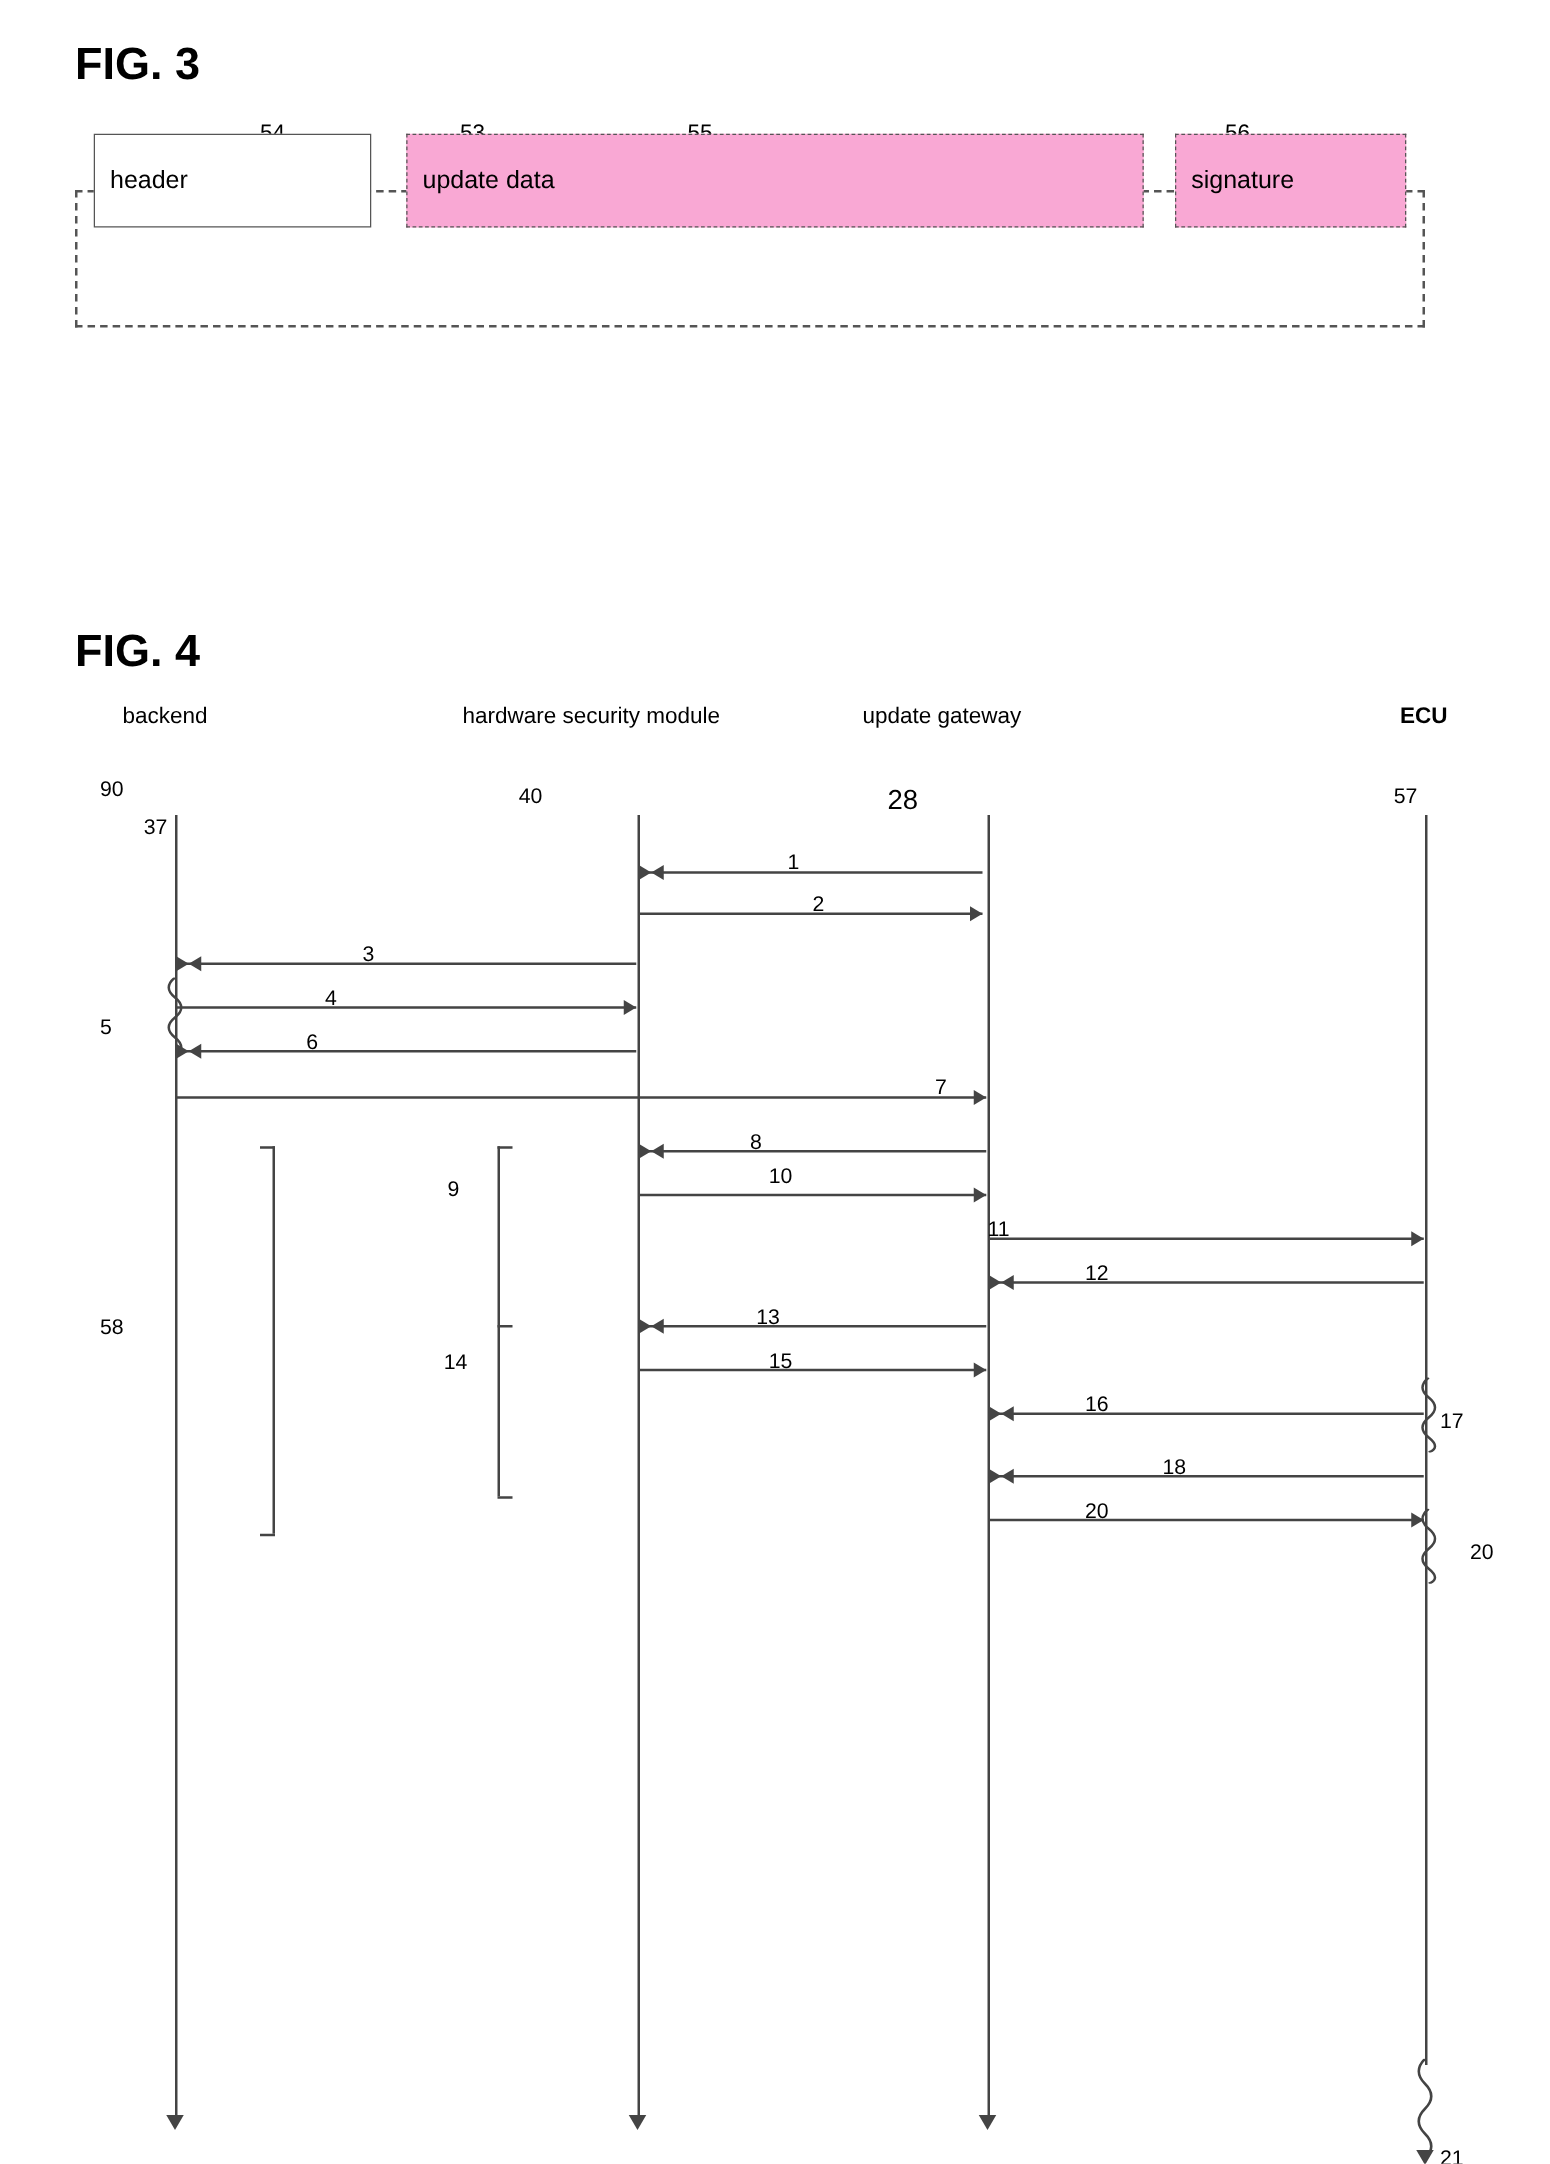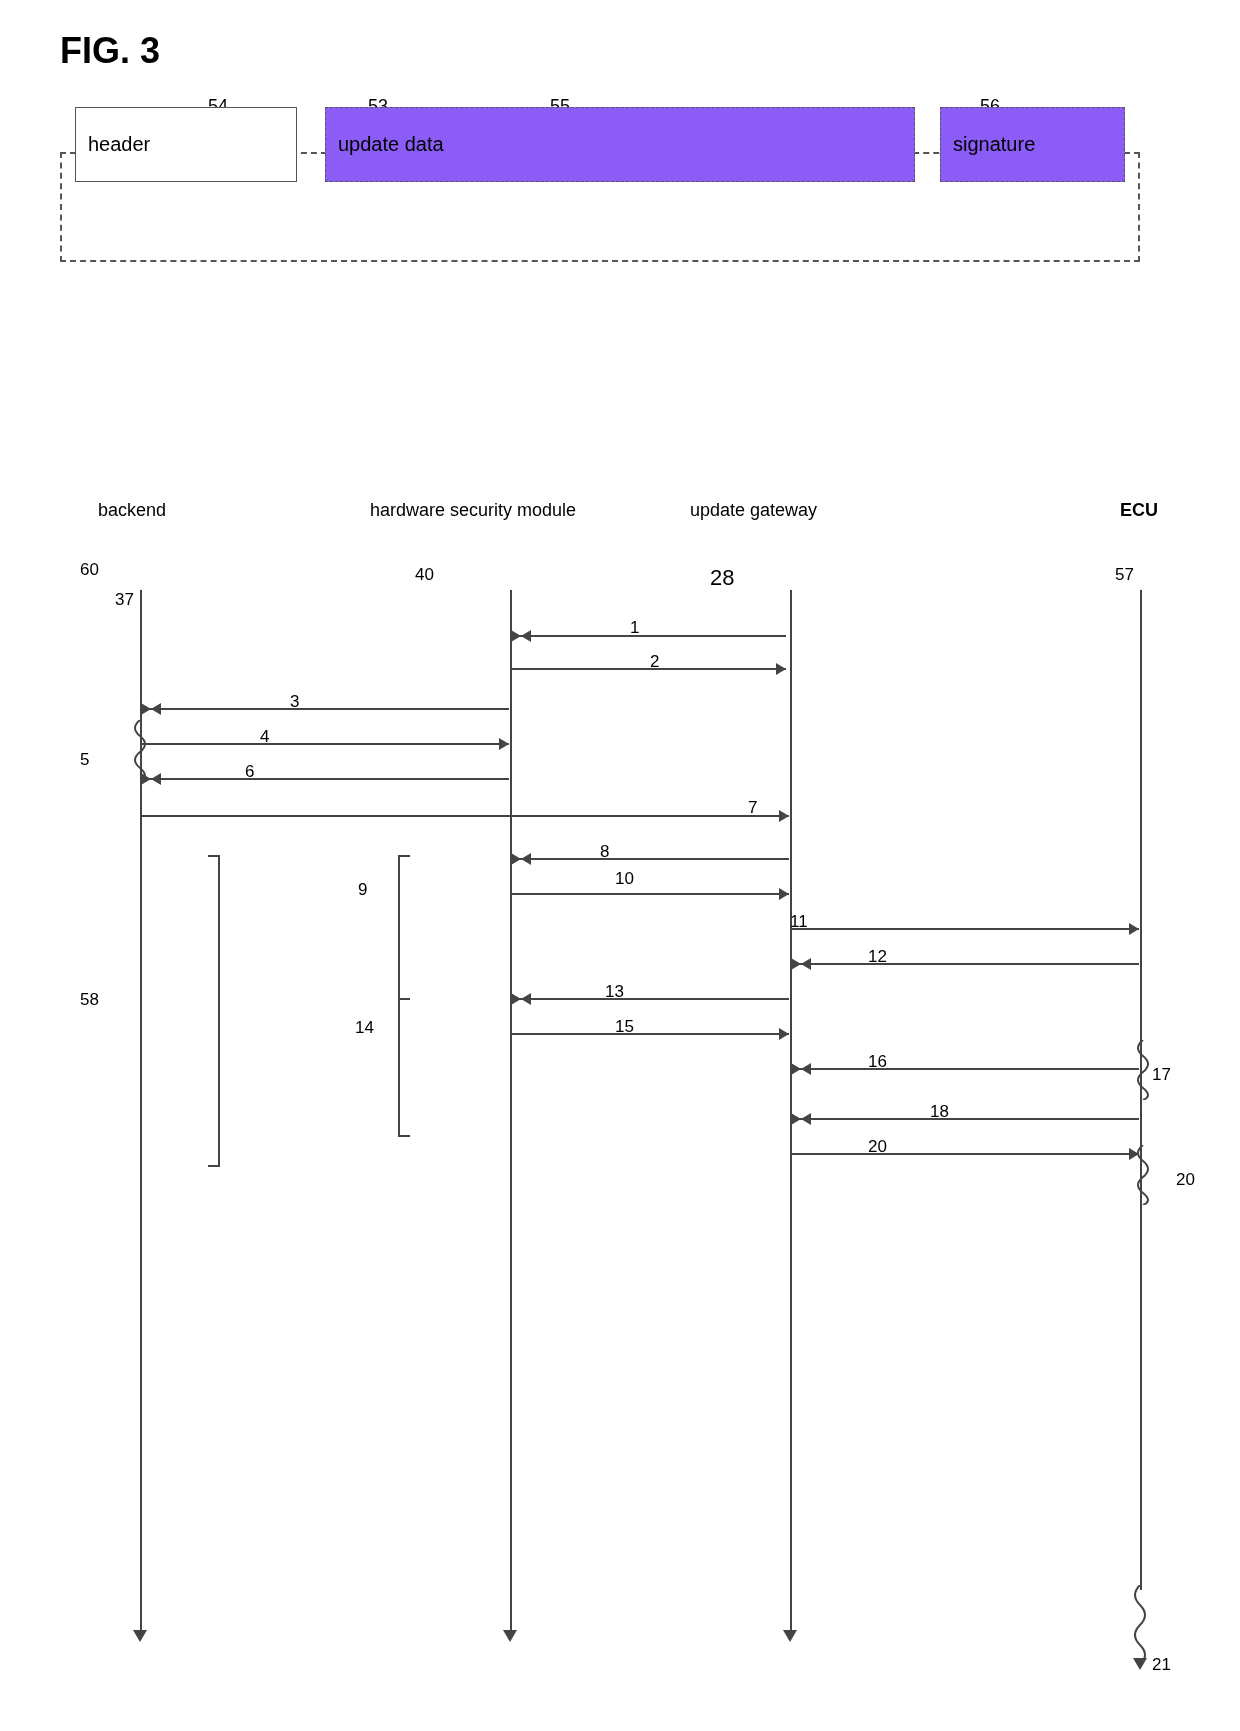--- a/index.html
+++ b/index.html
@@ -51,21 +51,21 @@
     .box-header {
       top: 15px;
       left: 15px;
       width: 222px;
       height: 75px;
     }
     
     .inner-dashed {
       position: absolute;
       border: 1.5px dashed #555;
-      background: #8b5cf6;
+      background: #f9a8d4;
       display: flex;
       align-items: center;
       padding-left: 12px;
       font-size: 20px;
     }
     .box-update {
       top: 15px;
       left: 265px;
       width: 590px;
       height: 75px;
@@ -193,29 +193,30 @@
       <span>update data</span>
     </div>
 
     <div class="inner-dashed box-signature">
       <span>signature</span>
     </div>
   </div>
 </div>
 
 <div class="fig4-container">
+  <div class="fig-title">FIG. 4</div>
 
   <div class="fig4-diagram">
 
     <span class="actor-label" style="left: 38px;">backend</span>
     <span class="actor-label" style="left: 310px;">hardware security module</span>
     <span class="actor-label" style="left: 630px;">update gateway</span>
     <span class="actor-label" style="left: 1060px; font-weight: bold;">ECU</span>
 
-    <span style="position:absolute; left:20px; top:60px; font-size:17px;">60</span>
+    <span style="position:absolute; left:20px; top:60px; font-size:17px;">90</span>
 
     <span style="position:absolute; left:55px; top:90px; font-size:17px;">37</span>
 
     <span style="position:absolute; left:355px; top:65px; font-size:17px;">40</span>
 
     <span style="position:absolute; left:650px; top:65px; font-size:22px;">28</span>
 
     <span style="position:absolute; left:1055px; top:65px; font-size:17px;">57</span>
 
     <div class="lifeline" style="left:80px; top:90px; height:1040px;"></div>

